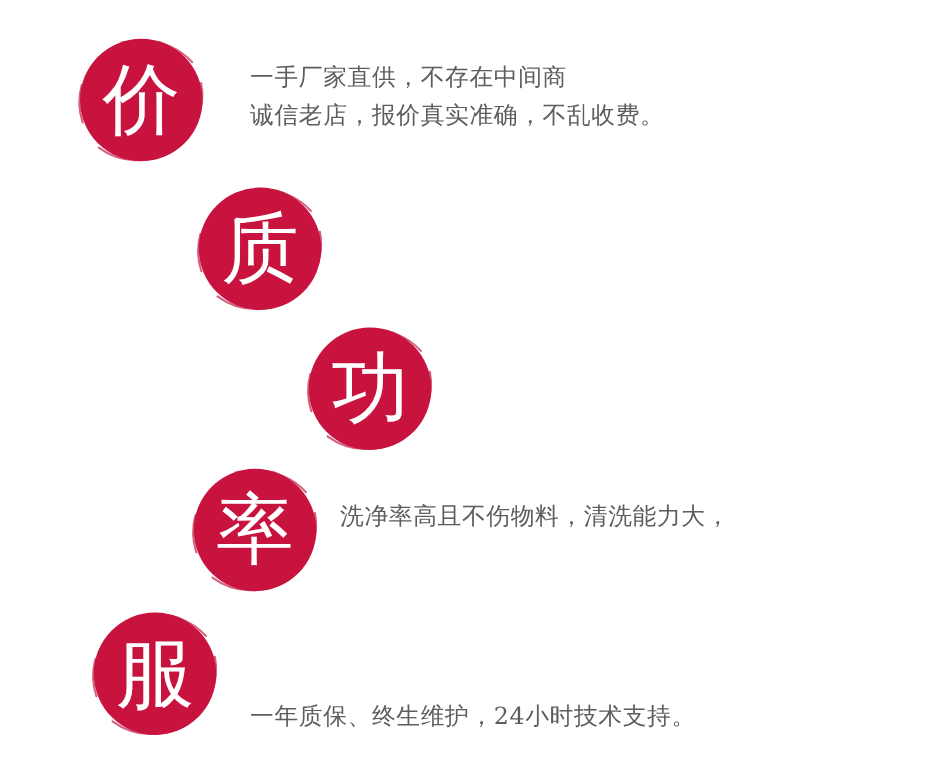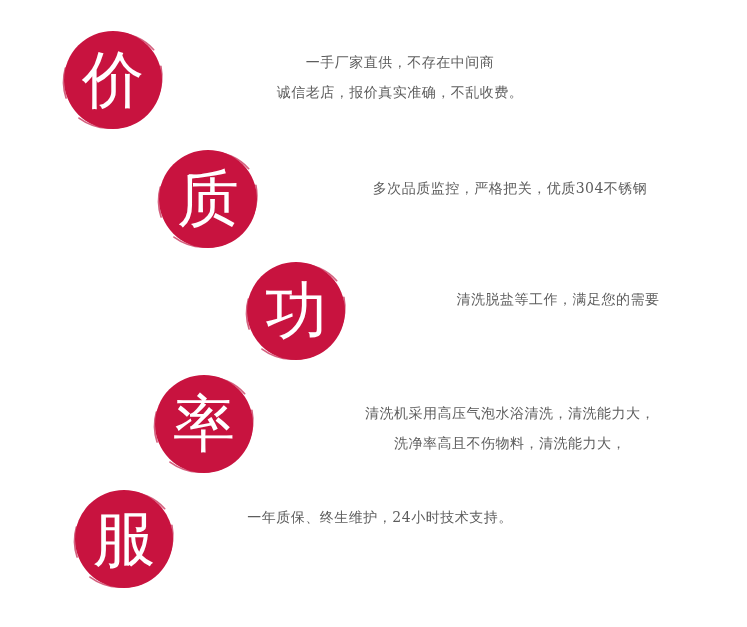--- a/index.html
+++ b/index.html
@@ -67,23 +67,22 @@
     font-weight: 400;
     letter-spacing: 0;
     text-rendering: optimizeLegibility;
   }
 
   
   .desc {
     position: absolute;
     color: #5d5d5d;
     font-family: "DejaVu Serif", "Liberation Serif", serif;
-    font-size: 14px;
+    font-size: 19px;
     line-height: 30px;
-    text-align: center;
     white-space: nowrap;
     letter-spacing: 0.5px;
   }
   .desc .line {
     display: block;
   }
 
   
   #row-price   { left: 0;   top: 0;   }
   #row-quality { left: 0;   top: 0;   }
@@ -94,21 +93,21 @@
   .b-price   { left: 57px;  top: 24px;  }
   .b-quality { left: 152px; top: 143px; }
   .b-func    { left: 240px; top: 255px; }
   .b-eff     { left: 148px; top: 368px; }
   .b-service { left: 68px;  top: 483px; }
 
   .t-price   { left: 200px; top: 47px;  width: 400px; }
   .t-quality { left: 300px; top: 173px; width: 420px; }
   .t-func    { left: 368px; top: 284px; width: 380px; }
   .t-eff     { left: 272px; top: 398px; width: 476px; }
-  .t-service { left: 200px; top: 502px; width: 360px; }
+  .t-service { left: 200px; top: 558px; width: 360px; }
 </style>
 </head>
 <body>
 
 <div id="page">
 
   <div class="feature-row" id="row-price">
 
     <div class="badge b-price">
       <svg class="ring" viewBox="0 0 112 112">
@@ -132,55 +131,52 @@
       <svg class="ring" viewBox="0 0 112 112">
         <path d="M 16.4 29.9 A 52 52 0 0 1 96.7 25.7" fill="none" stroke="#d4617f" stroke-width="1.7" stroke-linecap="round"></path>
         <path d="M 103.9 42.4 A 52 52 0 0 1 22.0 94.1" fill="none" stroke="#d4617f" stroke-width="1.7" stroke-linecap="round"></path>
         <path d="M 9.1 74.0 A 52 52 0 0 1 8.4 44.0" fill="none" stroke="#d4617f" stroke-width="1.7" stroke-linecap="round"></path>
       </svg>
       <div class="disc"></div>
       <div class="glyph">质</div>
     </div>
 
     <div class="desc t-quality">
-      <span class="line">多次品质监控，严格把关，优质304不锈钢</span>
     </div>
   </div>
 
   <div class="feature-row" id="row-func">
 
     <div class="badge b-func">
       <svg class="ring" viewBox="0 0 112 112">
         <path d="M 16.4 29.9 A 52 52 0 0 1 96.7 25.7" fill="none" stroke="#d4617f" stroke-width="1.7" stroke-linecap="round"></path>
         <path d="M 103.9 42.4 A 52 52 0 0 1 22.0 94.1" fill="none" stroke="#d4617f" stroke-width="1.7" stroke-linecap="round"></path>
         <path d="M 9.1 74.0 A 52 52 0 0 1 8.4 44.0" fill="none" stroke="#d4617f" stroke-width="1.7" stroke-linecap="round"></path>
       </svg>
       <div class="disc"></div>
       <div class="glyph">功</div>
     </div>
 
     <div class="desc t-func">
-      <span class="line">清洗脱盐等工作，满足您的需要</span>
     </div>
   </div>
 
   <div class="feature-row" id="row-eff">
 
     <div class="badge b-eff">
       <svg class="ring" viewBox="0 0 112 112">
         <path d="M 16.4 29.9 A 52 52 0 0 1 96.7 25.7" fill="none" stroke="#d4617f" stroke-width="1.7" stroke-linecap="round"></path>
         <path d="M 103.9 42.4 A 52 52 0 0 1 22.0 94.1" fill="none" stroke="#d4617f" stroke-width="1.7" stroke-linecap="round"></path>
         <path d="M 9.1 74.0 A 52 52 0 0 1 8.4 44.0" fill="none" stroke="#d4617f" stroke-width="1.7" stroke-linecap="round"></path>
       </svg>
       <div class="disc"></div>
       <div class="glyph">率</div>
     </div>
 
     <div class="desc t-eff">
-      <span class="line">清洗机采用高压气泡水浴清洗，清洗能力大，</span>
       <span class="line">洗净率高且不伤物料，清洗能力大，</span>
     </div>
   </div>
 
   <div class="feature-row" id="row-service">
 
     <div class="badge b-service">
       <svg class="ring" viewBox="0 0 112 112">
         <path d="M 16.4 29.9 A 52 52 0 0 1 96.7 25.7" fill="none" stroke="#d4617f" stroke-width="1.7" stroke-linecap="round"></path>
         <path d="M 103.9 42.4 A 52 52 0 0 1 22.0 94.1" fill="none" stroke="#d4617f" stroke-width="1.7" stroke-linecap="round"></path>

